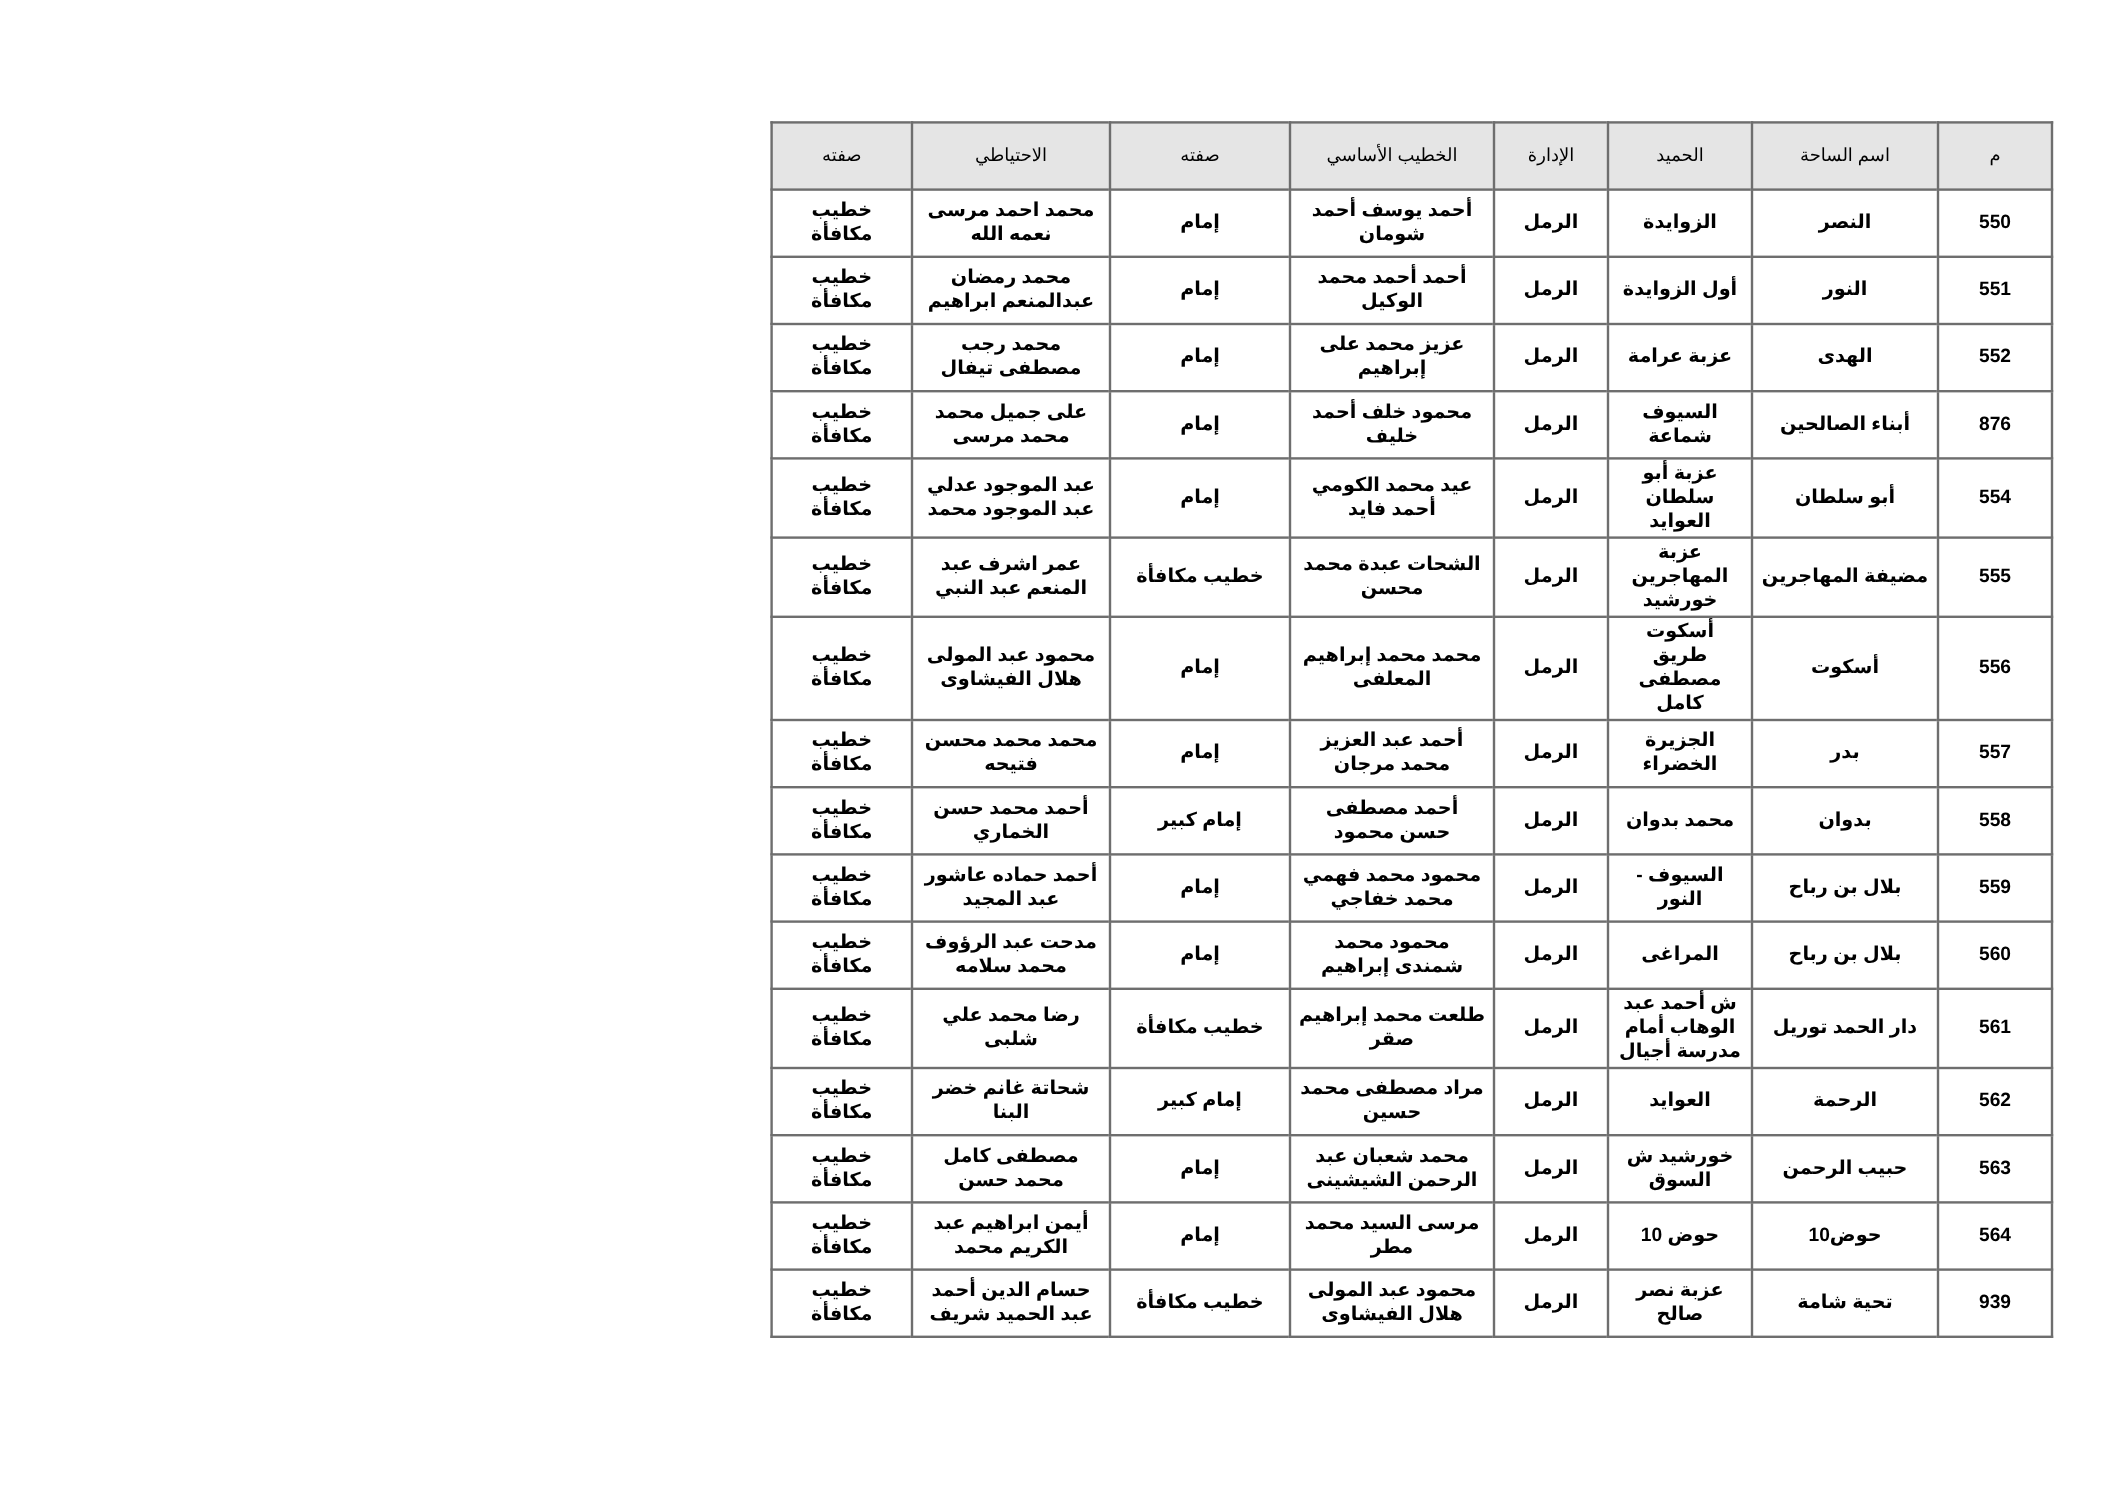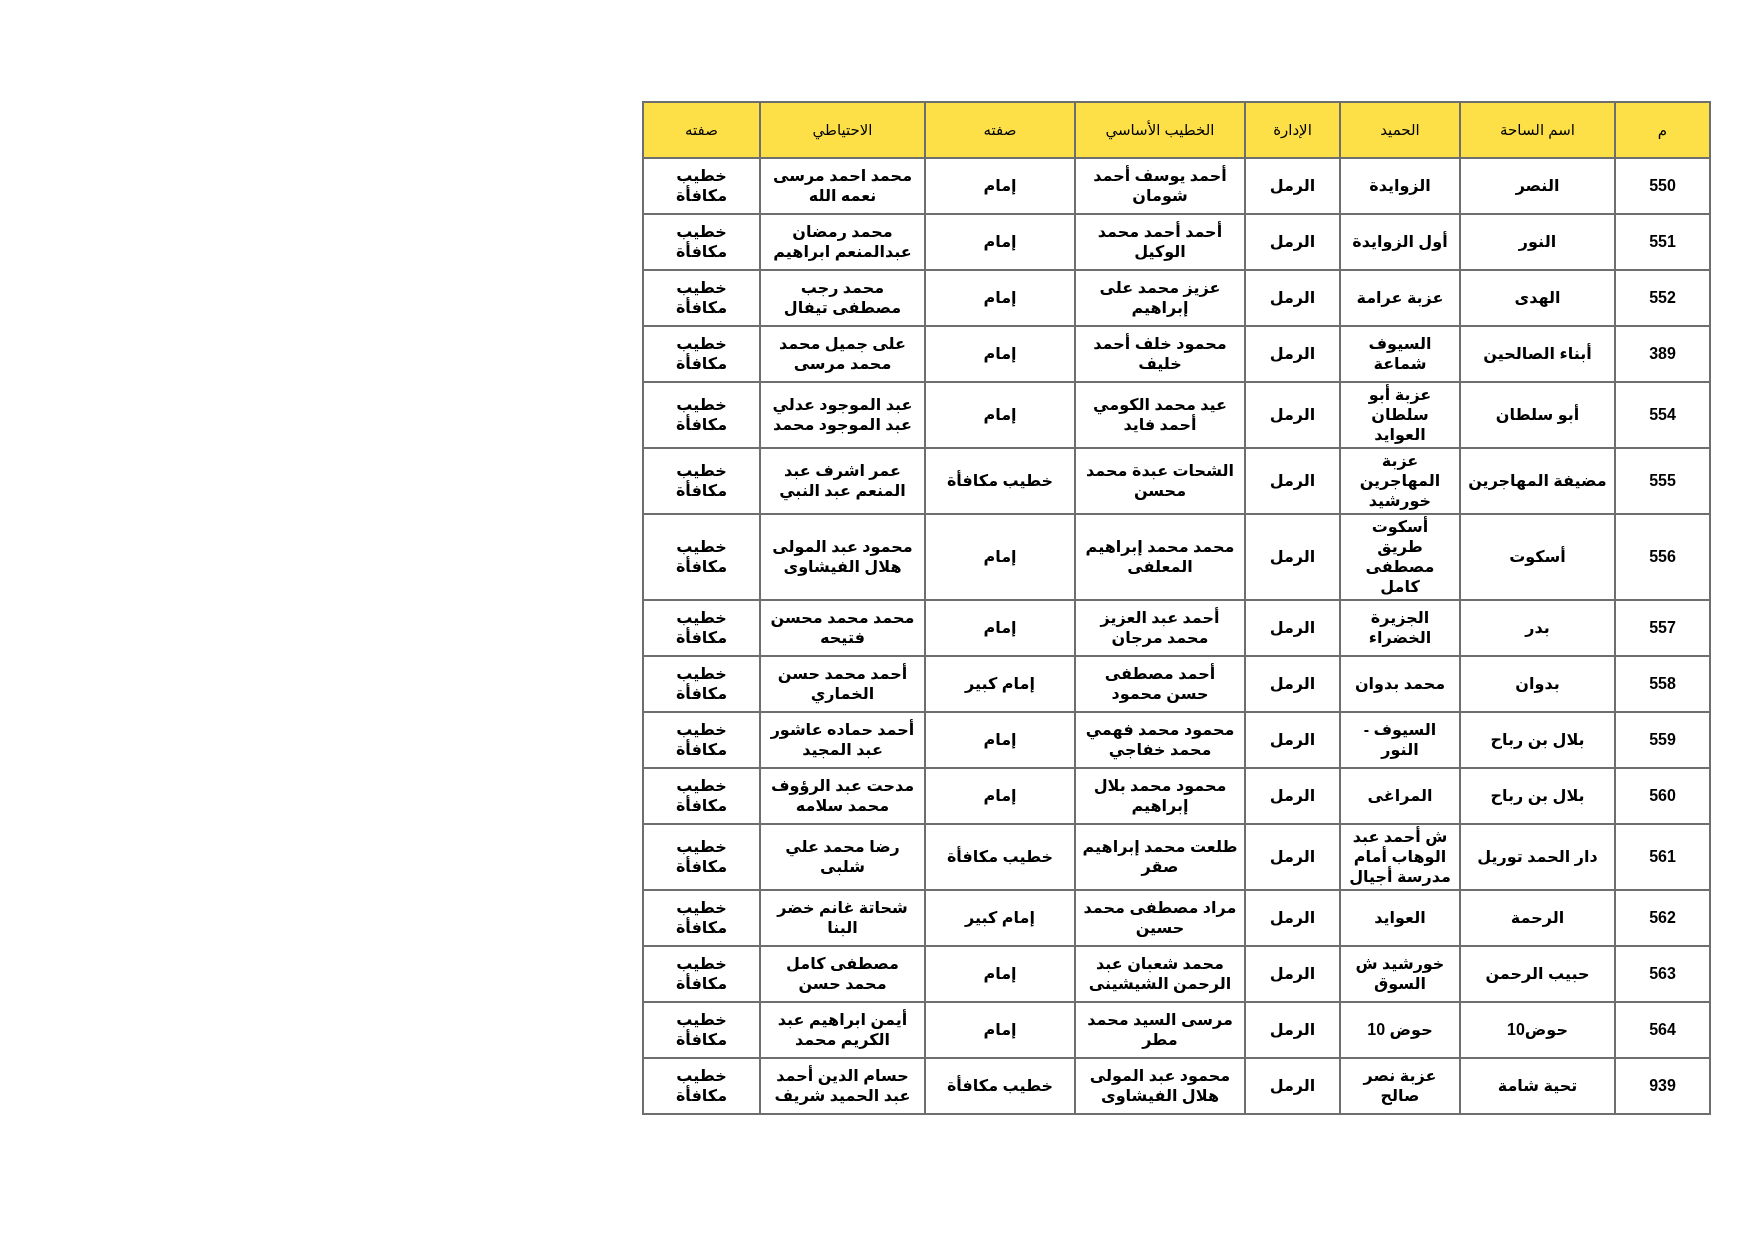--- a/index.html
+++ b/index.html
@@ -9,21 +9,21 @@
   table.roster {
     position: absolute; left: 642px; top: 101px; width: 1067px;
     border-collapse: collapse; direction: rtl; table-layout: fixed;
     font-family: "Liberation Sans", "DejaVu Sans", sans-serif;
   }
   table.roster th, table.roster td {
     border: 2px solid #6e6e6e; text-align: center; vertical-align: middle;
     padding: 2px 6px; line-height: 1.25;
   }
   table.roster th {
-    background: #fde047; font-weight: normal; font-size: 15px; height: 50px;
+    background: #e5e5e5; font-weight: normal; font-size: 15px; height: 50px;
   }
   table.roster td { font-weight: bold; font-size: 16px; height: 50px; }
   td.num { font-size: 17px; }
   td.big { font-weight: normal; font-size: 19px; }
   td.bigger { font-size: 20px; }
 </style>
 </head>
 <body>
 
 <div class="page">
@@ -75,21 +75,21 @@
         <td class="num">552</td>
         <td>الهدى</td>
         <td>عزبة عرامة</td>
         <td>الرمل</td>
         <td>عزيز محمد على إبراهيم</td>
         <td>إمام</td>
         <td>محمد رجب مصطفى تيفال</td>
         <td>خطيب مكافأة</td>
       </tr>
       <tr>
-        <td class="num">389</td>
+        <td class="num">876</td>
         <td>أبناء الصالحين</td>
         <td>السيوف شماعة</td>
         <td>الرمل</td>
         <td>محمود خلف أحمد خليف</td>
         <td>إمام</td>
         <td>على جميل محمد محمد مرسى</td>
         <td>خطيب مكافأة</td>
       </tr>
       <tr>
         <td class="num">554</td>
@@ -149,21 +149,21 @@
         <td class="bigger">محمود محمد فهمي محمد خفاجي</td>
         <td>إمام</td>
         <td>أحمد حماده عاشور عبد المجيد</td>
         <td>خطيب مكافأة</td>
       </tr>
       <tr>
         <td class="num">560</td>
         <td>بلال بن رباح</td>
         <td>المراغى</td>
         <td>الرمل</td>
-        <td>محمود محمد بلال إبراهيم</td>
+        <td>محمود محمد شمندى إبراهيم</td>
         <td>إمام</td>
         <td>مدحت عبد الرؤوف محمد سلامه</td>
         <td>خطيب مكافأة</td>
       </tr>
       <tr>
         <td class="num">561</td>
         <td>دار الحمد توريل</td>
         <td>ش أحمد عبد الوهاب أمام مدرسة أجيال</td>
         <td>الرمل</td>
         <td>طلعت محمد إبراهيم صقر</td>

